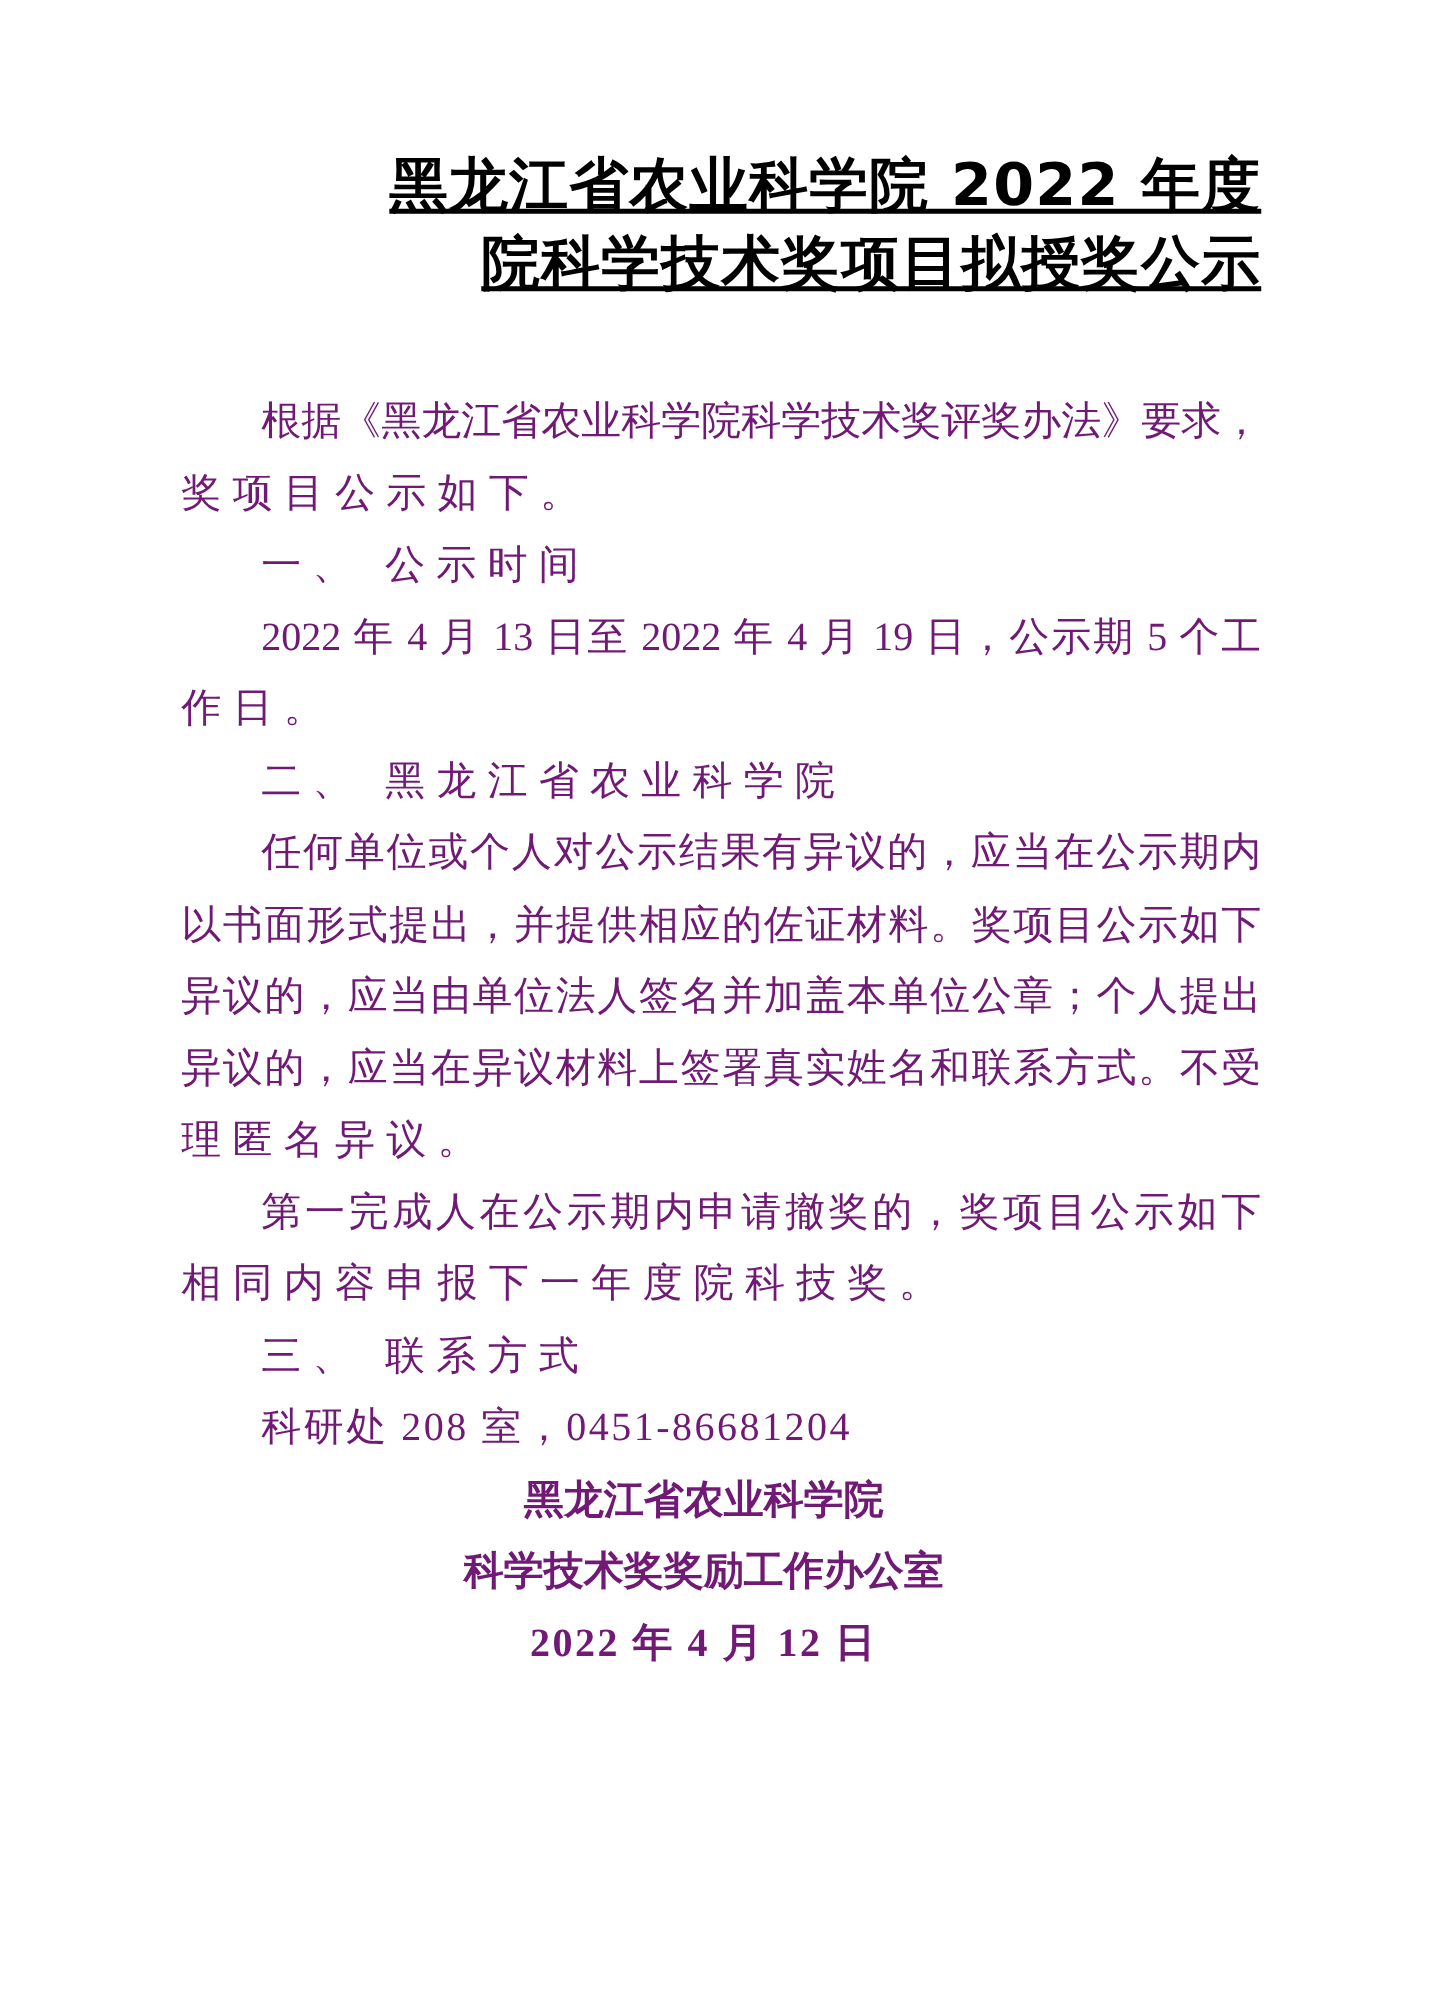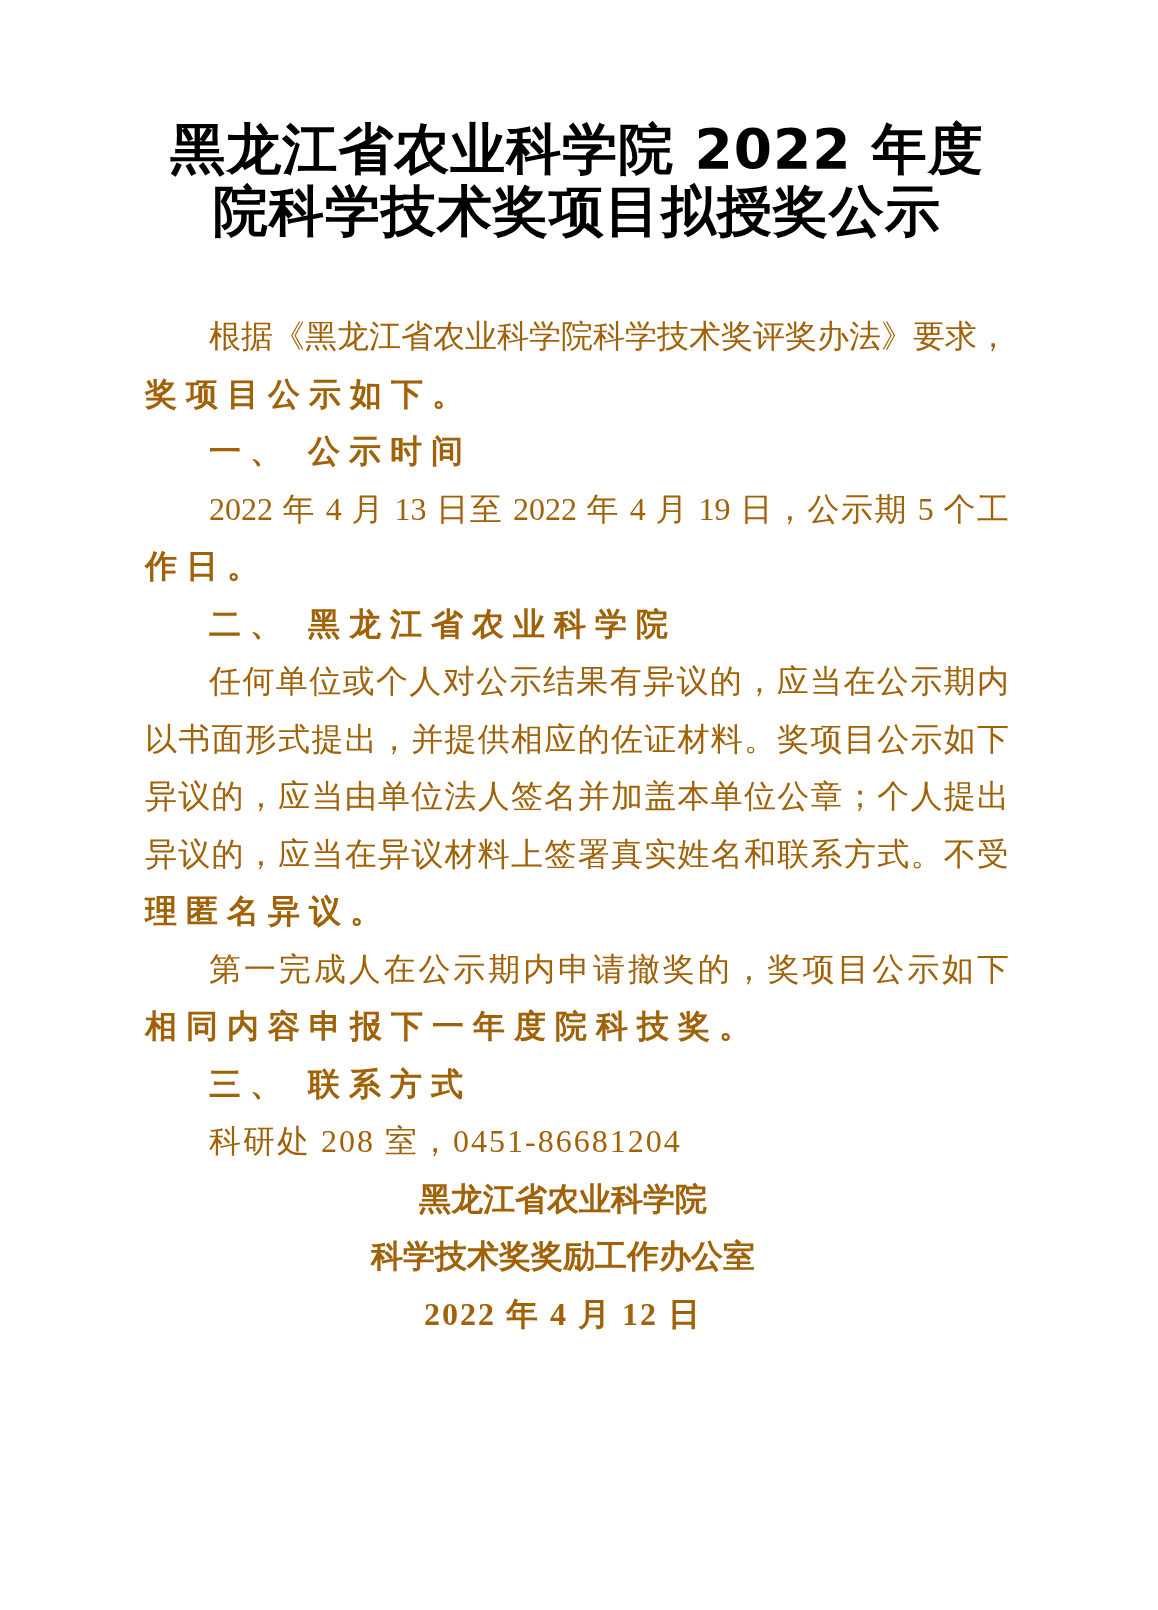--- a/index.html
+++ b/index.html
@@ -12,44 +12,45 @@
     width: 1158px;
     height: 1610px;
     background: #ffffff;
     color: #000000;
     overflow: hidden;
     box-sizing: border-box;
     padding: 0 149px 0 145px;
   }
   .title-block {
     margin-top: 118px;
-    text-align: center;
+    text-align: right;
     font-family: "DejaVu Sans", "Liberation Sans", sans-serif;
     font-weight: bold;
-    font-size: 55px;
+    font-size: 47px;
     line-height: 62px;
     letter-spacing: 1px;
     white-space: nowrap;
+    text-decoration: underline;
   }
   .doc-body {
     margin-top: 66px;
     width: 864px;
     font-family: "Liberation Serif", "DejaVu Serif", serif;
     font-size: 32px;
     line-height: 57.5px;
-    color: #a16207;
+    color: #701a75;
   }
   .ln { width: 864px; }
   .just {
     text-align: justify;
     text-align-last: justify;
     text-justify: inter-character;
     letter-spacing: 0;
   }
-  .wide  { letter-spacing: 9px; font-weight: bold; }
+  .wide  { letter-spacing: 9px; }
   .mixed { letter-spacing: 2px; }
   .ind   { text-indent: 64px; }
   .right {
     text-align: center;
     padding-right: 28px;
     box-sizing: border-box;
     font-weight: bold;
   }
 </style>
 </head>

